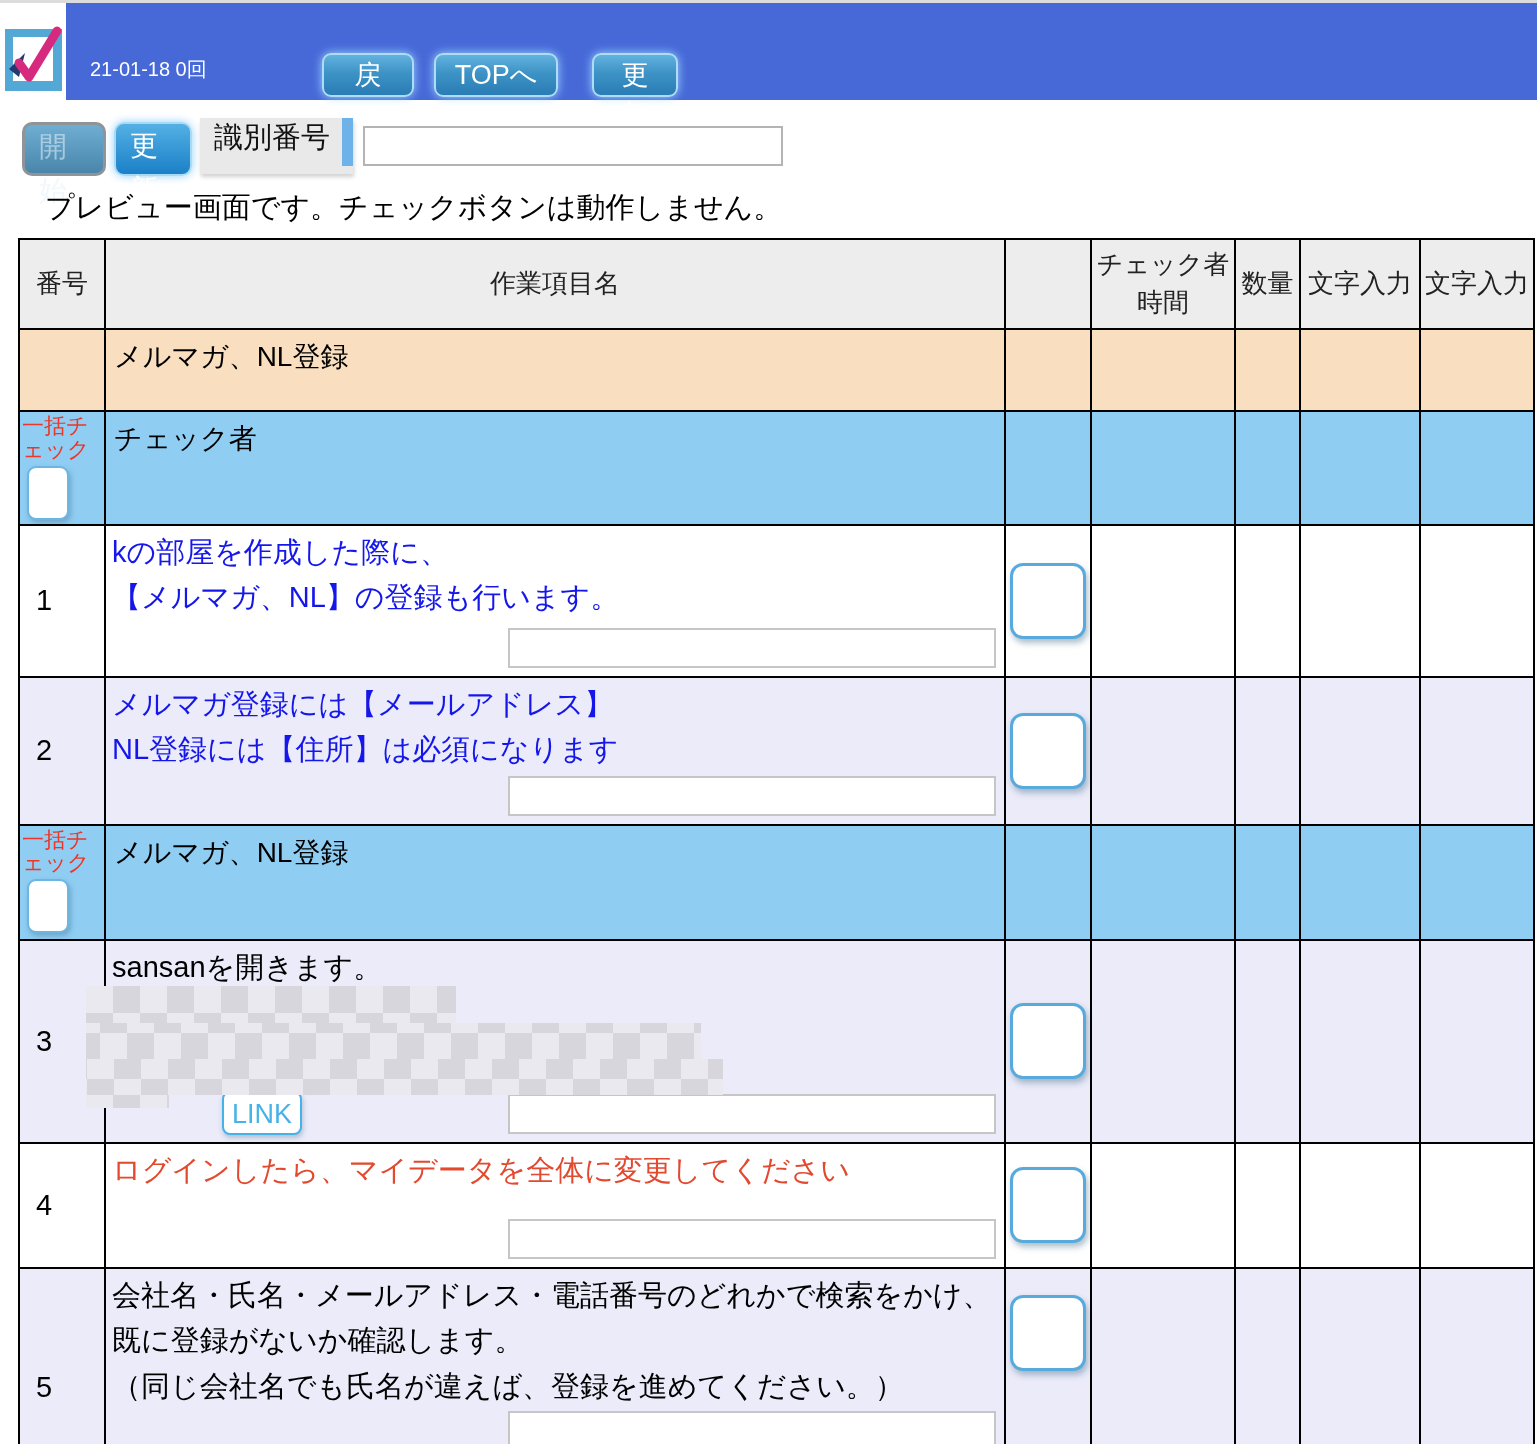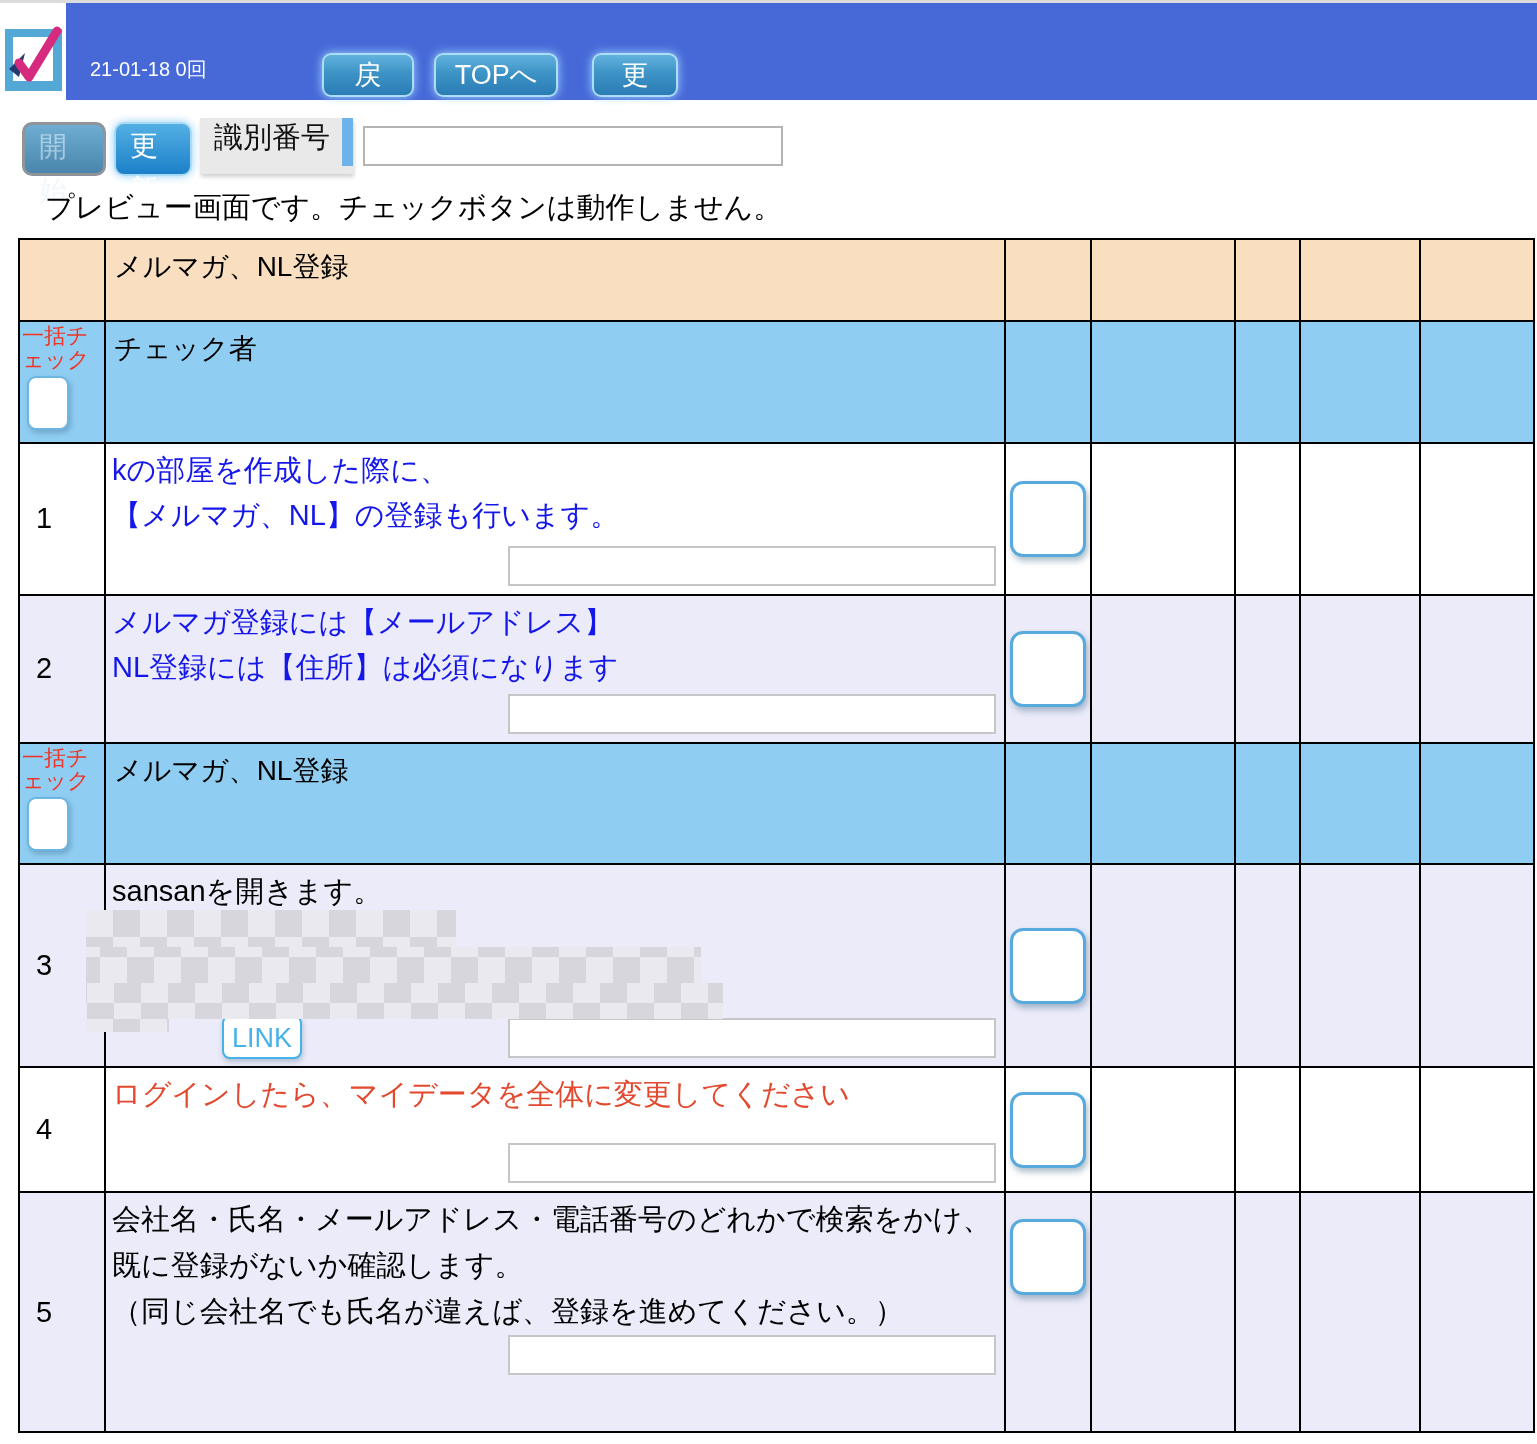--- a/index.html
+++ b/index.html
@@ -68,21 +68,21 @@
   td.task{
     position:relative;vertical-align:top;text-align:left;
     font-size:29px;line-height:1.58;padding:4px 8px 0 6px;
   }
   td.cbcell{vertical-align:middle;text-align:center;}
   .row-orange td{background:#f9dfbf;}
   .row-blue td{background:#8fcdf2;}
   .row-white td{background:#ffffff;}
   .row-lav td{background:#ebebf9;margin-top:7px;}
   .sec-label{font-size:28px;padding:8px 0 0 8px;vertical-align:top;text-align:left;}
-  .bulkcell{vertical-align:top;padding:2px 0 12px 2px;}
+  .bulkcell{vertical-align:top;padding:2px 0 4px 2px;}
   .bulk-txt{color:#ee3527;font-size:22px;line-height:1.08;}
   .sec-cb{
     width:38px;height:50px;background:#fff;border:2px solid #6cb6e2;border-radius:9px;
     box-shadow:2px 3px 5px rgba(70,110,140,.4);margin:4px 0 0 5px;cursor:pointer;
   }
   .cb{
     width:70px;height:70px;background:#fff;border:3px solid #58aadc;border-radius:13px;
     box-shadow:2px 4px 6px rgba(70,110,140,.45);margin:0 auto;cursor:pointer;
   }
   .cb.cb-top{margin-top:25px;}
@@ -147,20 +147,32 @@
     <col style="width:86px">
         <col style="width:900px">
         <col style="width:86px">
     <col style="width:144px">
         <col style="width:65px">
         <col style="width:120px">
         <col style="width:114px">
   </colgroup>
 
   <tbody>
+        <tr class="hdr">
+    <th>番号</th>
+    <th>作業項目名</th>
+    <th></th>
+    <th>
+      <div>チェック者</div>
+      <div>時間</div>
+    </th>
+    <th>数量</th>
+    <th>文字入力</th>
+    <th>文字入力</th>
+  </tr>
 
   <tr class="row-orange" style="height:82px">
     <td></td>
     <td class="sec-label">メルマガ、NL登録</td>
     <td></td>
           <td></td>
     <td></td>
           <td></td>
           <td></td>
   </tr>

